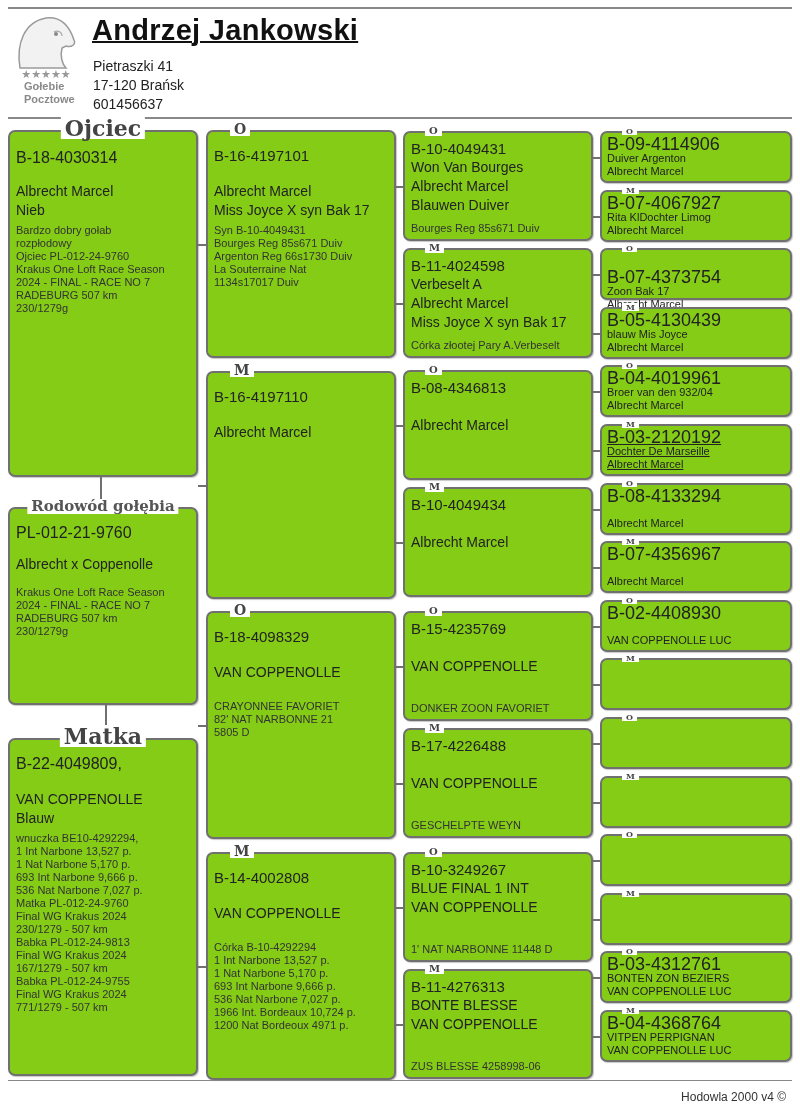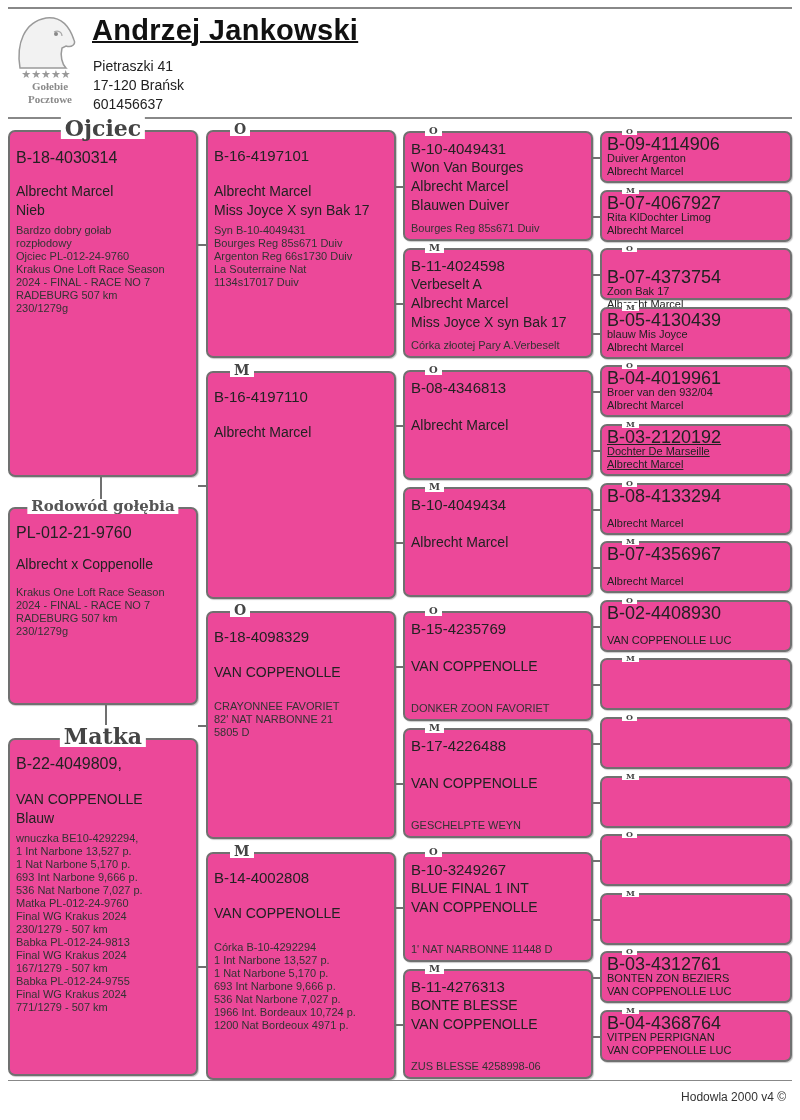--- a/index.html
+++ b/index.html
@@ -1,25 +1,25 @@
 <!DOCTYPE html>
 <html><head>
 <meta charset="utf-8">
 <style>
   html, body { margin:0; padding:0; background:#ffffff; }
   body { width:800px; height:1120px; position:relative; overflow:hidden; font-family:"Liberation Sans", sans-serif; color:#222; }
   .hr { position:absolute; left:8px; right:8px; height:2px; background:#888; }
   .logo { position:absolute; left:8px; top:14px; width:76px; height:96px; }
   .logo svg { position:absolute; left:6px; top:0; }
   .logo .stars { position:absolute; left:0; top:54px; width:76px; text-align:center; font-size:11px; color:#999; letter-spacing:0px; }
-  .logo .lt { position:absolute; left:4px; width:76px; text-align:center; font-family:Liberation Serif, serif; font-weight:bold; font-size:11px; color:#8a8a8a; }
+  .logo .lt { position:absolute; left:16px; width:76px; font-family:Liberation Sans, sans-serif; font-weight:bold; font-size:11px; color:#8a8a8a; }
   .owner-name { position:absolute; left:92px; top:14px; font-size:29px; font-weight:bold; text-decoration:underline; text-decoration-thickness:2px; color:#111; letter-spacing:0.3px; }
   .addr { position:absolute; left:93px; font-size:14px; color:#222; }
 
-  .box { position:absolute; border:2px solid #707070; border-radius:7px; background:#ec4899; box-sizing:border-box; box-shadow:1px 1px 1px #c8c8c8; }
+  .box { position:absolute; border:2px solid #707070; border-radius:7px; background:#84cc16; box-sizing:border-box; box-shadow:1px 1px 1px #c8c8c8; }
   .legend { position:absolute; left:50%; transform:translateX(-50%); top:-12px; background:#fff; padding:0 4px; font-family:"DejaVu Serif", serif; font-weight:bold; color:#444; white-space:nowrap; line-height:1; }
   .legend.big { top:-15px; font-size:22px; }
   .legend.med { top:-10px; font-size:15px; color:#555; }
   .legend.g1 { left:22px; transform:none; top:-10px; font-size:14px; }
   .legend.g2 { left:20px; transform:none; top:-7px; font-size:10px; }
   .legend.g3 { left:20px; transform:none; top:-6px; font-size:8px; }
   .content { position:absolute; left:6px; right:4px; top:4px; }
   .ring { font-size:15px; color:#222; line-height:19px; }
   .line { font-size:14px; color:#222; line-height:19px; }
   .small { font-size:11px; color:#333; line-height:13px; white-space:pre-line; }

